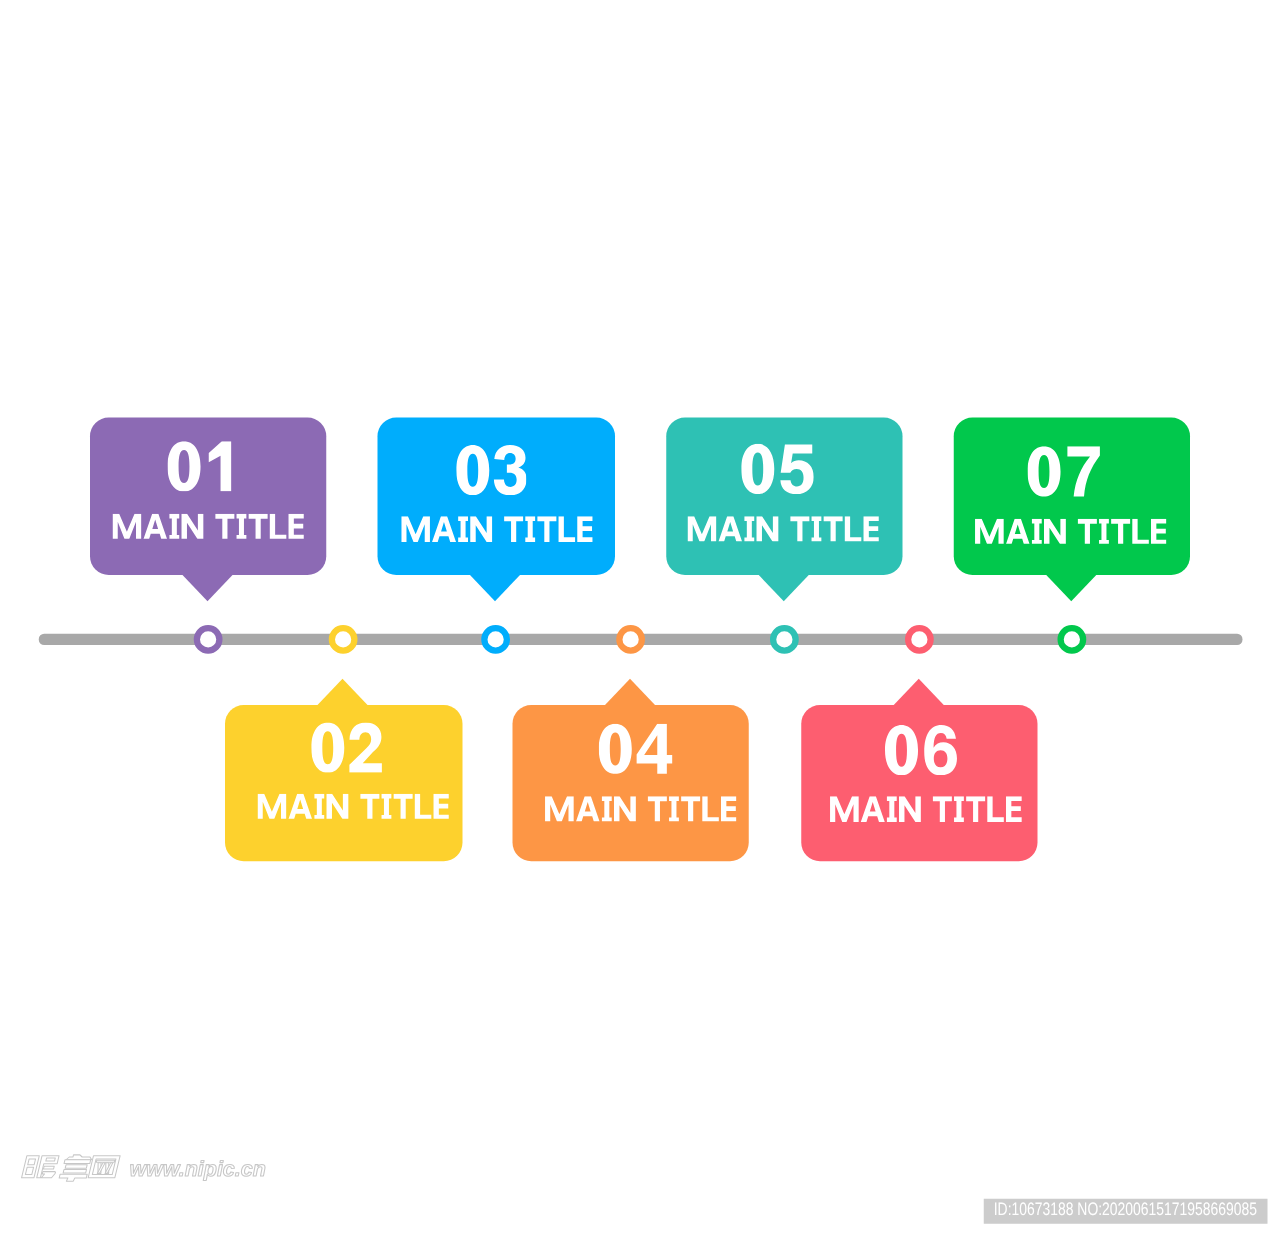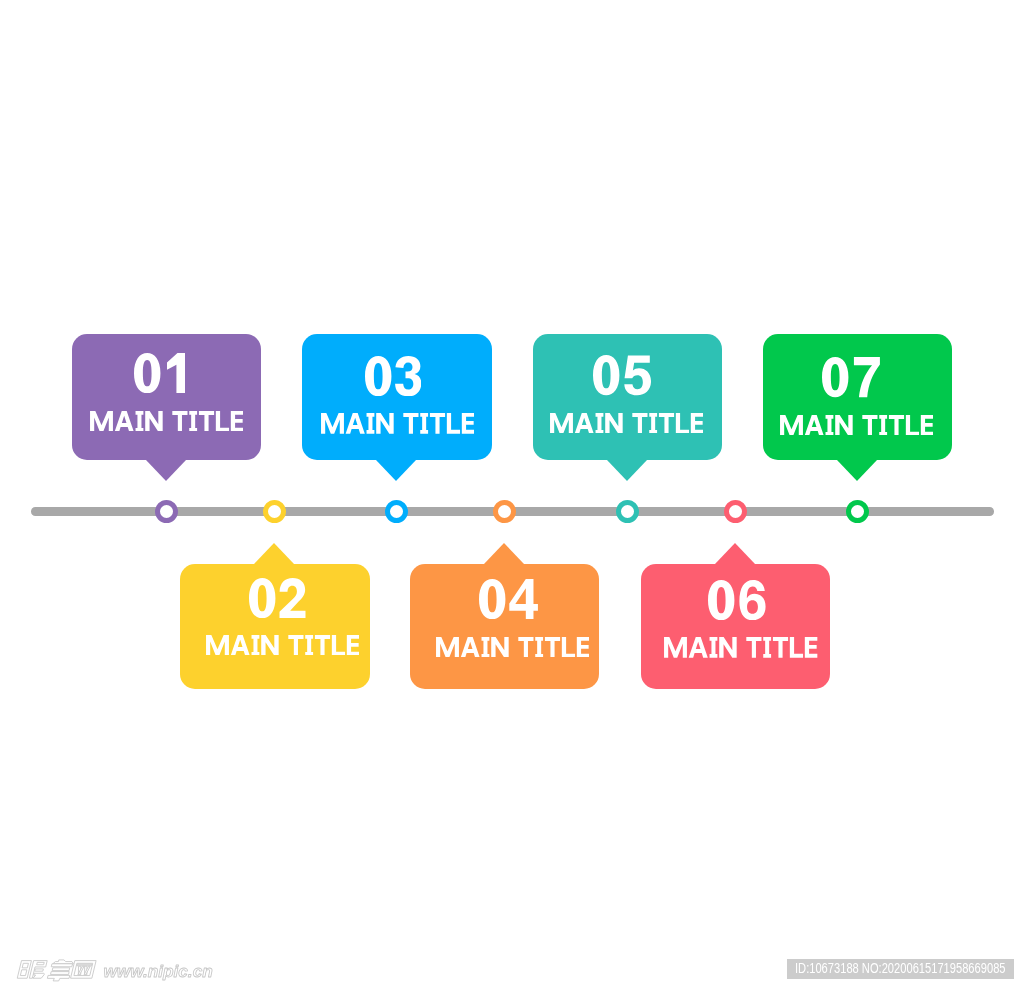--- a/index.html
+++ b/index.html
@@ -17,21 +17,21 @@
   .node{position:absolute;box-sizing:border-box;background:#ffffff;border-style:solid;border-radius:50%;}
 
   
   .card{position:absolute;box-sizing:border-box;border-radius:15px;}
   .num,.ttl{position:absolute;}
   .sr{position:absolute;width:1px;height:1px;overflow:hidden;clip:rect(0 0 0 0);white-space:nowrap;opacity:0;}
   .num svg,.ttl svg{display:block;}
   .tail{position:absolute;width:0;height:0;border-left:20.5px solid transparent;border-right:20.5px solid transparent;}
 
   
-  .wm{position:absolute;left:8px;top:946px;width:290px;height:43px;}
+  .wm{position:absolute;left:8px;top:910px;width:290px;height:43px;}
   .wm svg{display:block;}
 
   
   .idbar{
     position:absolute;background:#cccccc;overflow:hidden;
   }
   .idbar span{
     position:absolute;left:8px;top:2.2px;
     color:#ffffff;font-size:14.5px;line-height:15px;white-space:nowrap;
     font-family:"Liberation Sans",sans-serif;

